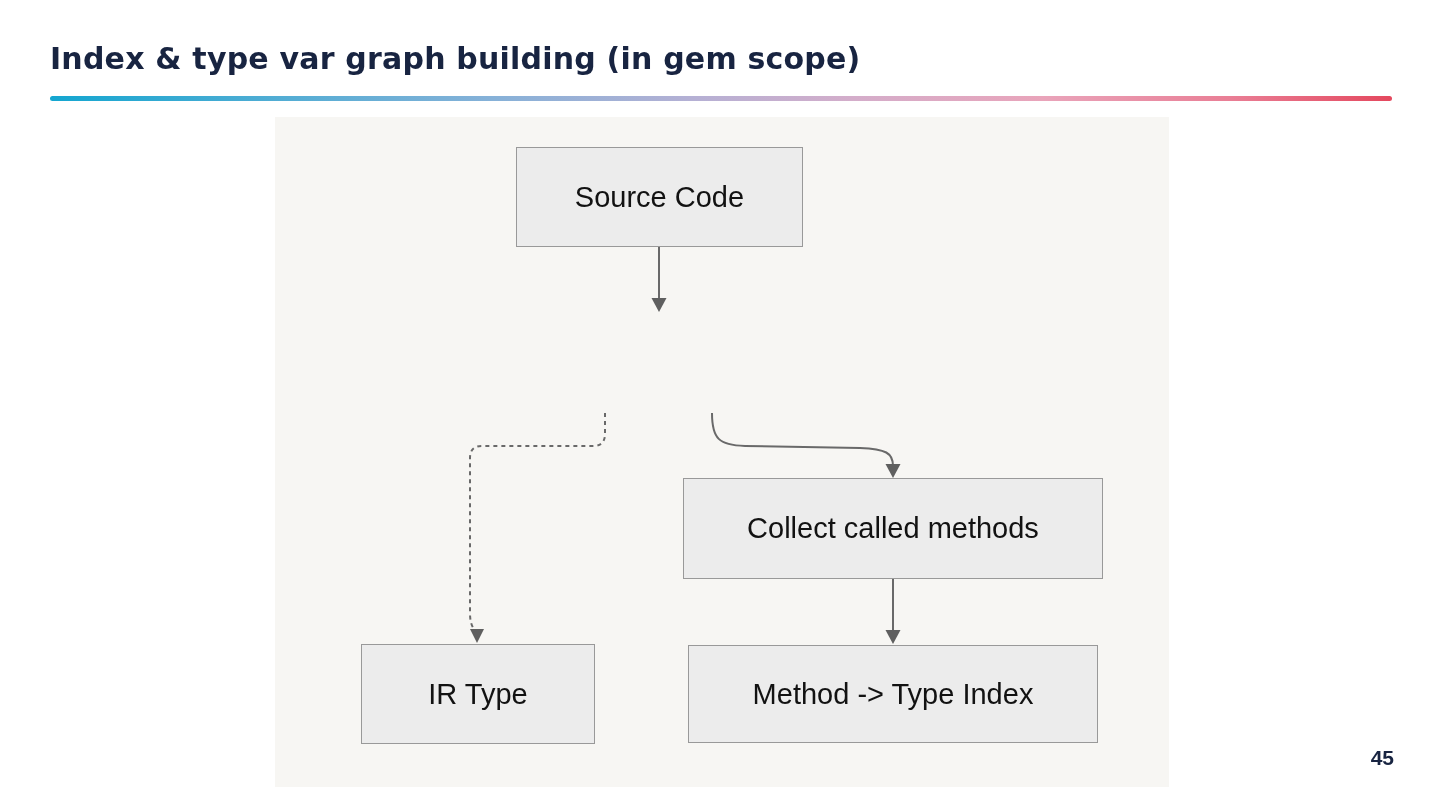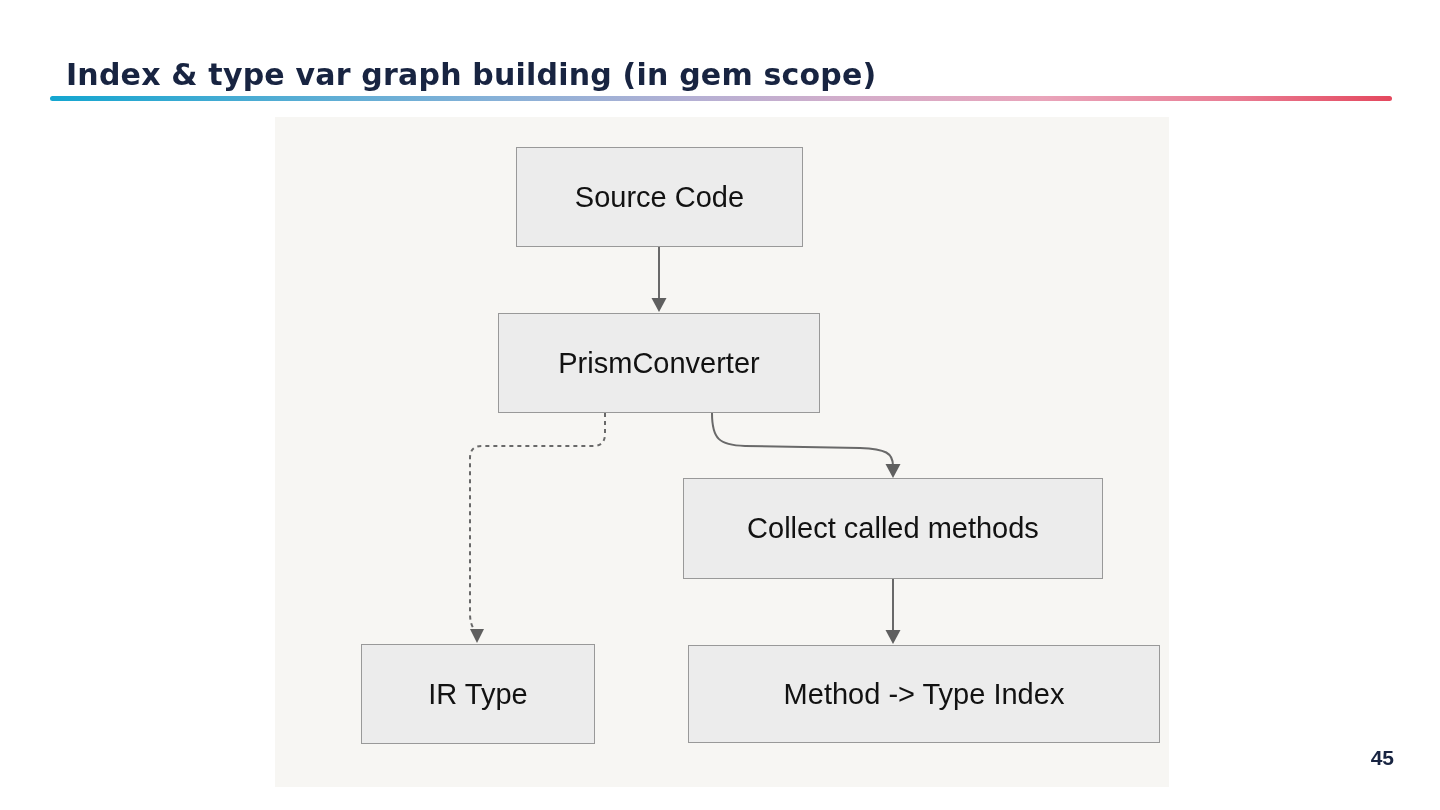--- a/index.html
+++ b/index.html
@@ -8,21 +8,21 @@
     background: #ffffff;
     font-family: "Liberation Sans", sans-serif;
     position: relative;
     overflow: hidden;
   }
   .slide { position: absolute; inset: 0; }
 
   .slide-title {
     position: absolute;
     left: 50px; top: 41px;
-    margin: 16px;
+    margin: 0;
     font-family: "DejaVu Sans", "Liberation Sans", sans-serif;
     font-size: 30px;
     font-weight: bold;
     letter-spacing: 0.2px;
     color: #182441;
   }
 
   .accent-rule {
     position: absolute;
     left: 50px; top: 96px;
@@ -51,21 +51,21 @@
     justify-content: center;
     font-size: 29px;
     color: #121212;
     box-sizing: border-box;
     white-space: nowrap;
   }
   .node-source-code        { left: 241px; top: 30px;  width: 287px; height: 100px; }
   .node-prism-converter    { left: 223px; top: 196px; width: 322px; height: 100px; }
   .node-collect-methods    { left: 408px; top: 361px; width: 420px; height: 101px; }
   .node-ir-nodes           { left: 86px;  top: 527px; width: 234px; height: 100px; }
-  .node-method-type-index  { left: 413px; top: 528px; width: 472px; height: 98px; }
+  .node-method-type-index  { left: 413px; top: 528px; width: 410px; height: 98px; }
 
   .edge-label {
     position: absolute;
     left: 51px; top: 391px;
     width: 284px; height: 45px;
     background: #ffffff;
     display: flex;
     align-items: center;
     justify-content: center;
     font-size: 28px;
@@ -110,21 +110,20 @@
       </g>
 
       <g>
         <line x1="618" y1="462" x2="618" y2="514" stroke="#696969" stroke-width="2"></line>
         <polygon points="618,527 610.5,513 625.5,513" fill="#5f5f5f"></polygon>
       </g>
     </svg>
 
     <div class="node node-source-code">Source Code</div>
 
-    <div class="node node-prism-converter">PrismConverter</div>
 
     <div class="node node-collect-methods">Collect called methods</div>
 
     <div class="node node-ir-nodes">IR Type</div>
 
     <div class="node node-method-type-index">Method -&gt; Type Index</div>
 
 
   </div>
 

